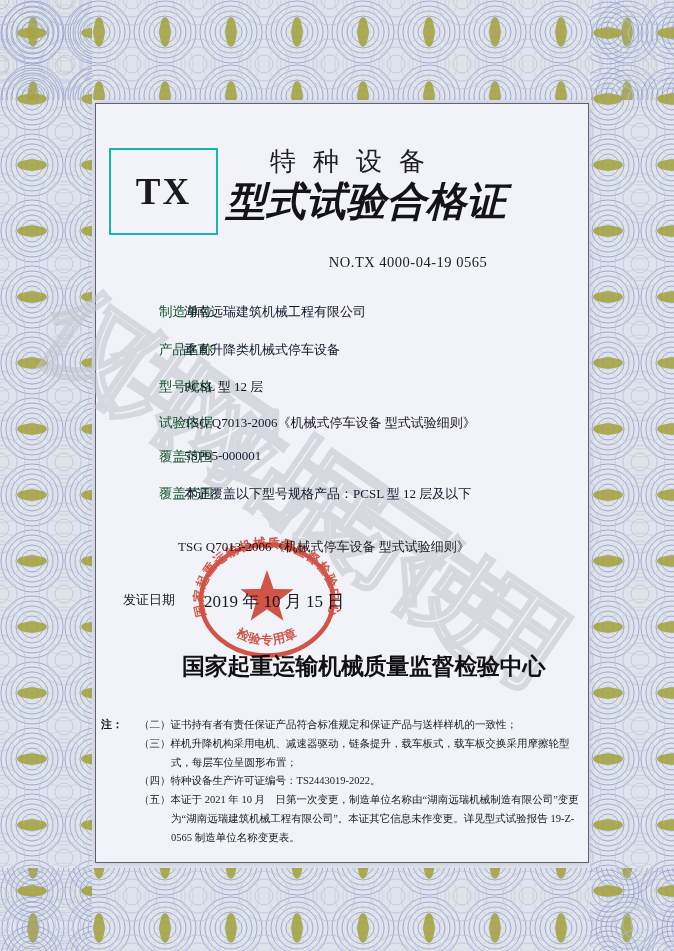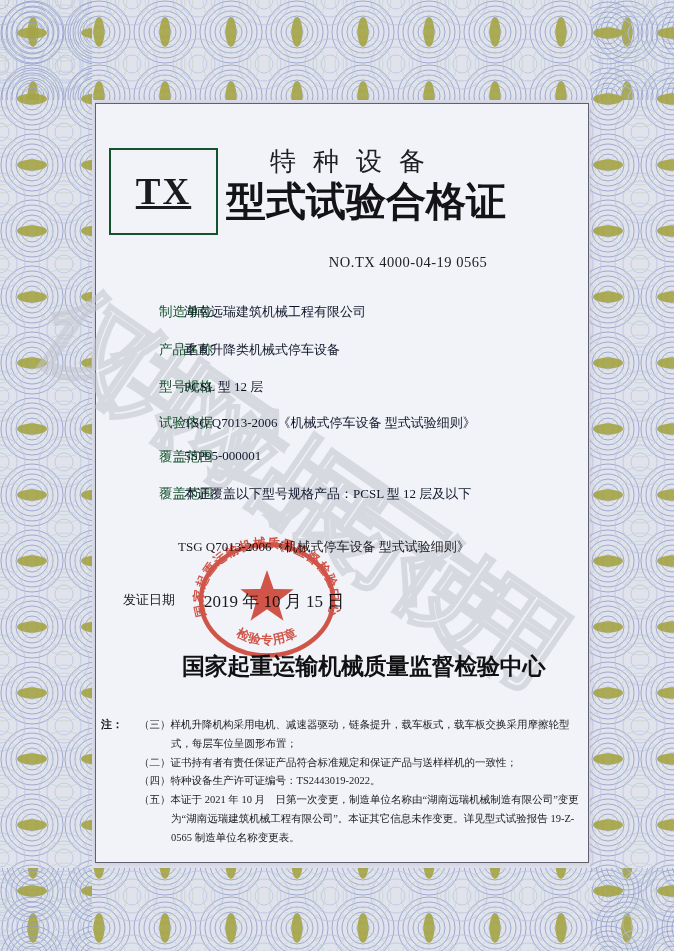--- a/index.html
+++ b/index.html
@@ -19,30 +19,30 @@
   .watermark{
     position:absolute;left:-12px;top:168px;width:760px;
     transform:rotate(34.6deg);transform-origin:0 0;
     font-family:"Liberation Sans","DejaVu Sans",sans-serif;
     font-weight:bold;font-size:105px;letter-spacing:-33px;line-height:1;
     color:transparent;-webkit-text-stroke:2.5px #c2c4cf;
     opacity:.55;white-space:nowrap;pointer-events:none;
   }
   .tx-box{
     position:absolute;left:13px;top:44px;width:105px;height:83px;
-    border:2px solid #14532d;display:flex;align-items:center;justify-content:center;
-    font-weight:bold;font-size:37px;letter-spacing:2px;background:transparent;text-decoration:underline;
+    border:2px solid #14b8a6;display:flex;align-items:center;justify-content:center;
+    font-weight:bold;font-size:37px;letter-spacing:2px;background:transparent;
   }
   .title-small{
     position:absolute;left:174px;top:40px;font-size:26px;letter-spacing:17px;
     white-space:nowrap;color:#202024;
   }
   .title-large{
     position:absolute;left:130px;top:70px;font-size:40px;font-weight:bold;
-    letter-spacing:0px;white-space:nowrap;color:#141416;
+    letter-spacing:0px;white-space:nowrap;color:#141416;font-style:italic;
   }
   .cert-no{
     position:absolute;left:16px;top:150px;width:592px;text-align:center;
     font-size:14.5px;letter-spacing:.5px;color:#202024;
   }
   .field-row{position:absolute;left:0;width:492px;white-space:nowrap;}
   .field-label{position:absolute;left:27px;font-size:13.5px;color:#14532d;margin-left:36px;}
   .field-value{position:absolute;left:88px;font-size:13px;color:#0f172a;}
   .stmt{
     position:absolute;left:82px;font-size:13px;line-height:18.5px;
@@ -191,22 +191,22 @@
 
       <div class="stmt" style="top:434px">TSG Q7013-2006《机械式停车设备 型式试验细则》</div>
 
       <div class="date-label">发证日期</div>
       <div class="date-value">2019 年 10 月 15 日</div>
 
       <div class="issuer">国家起重运输机械质量监督检验中心</div>
 
       <div class="notes-label">注：</div>
       <div class="notes">
+        <div class="note-item">（二）证书持有者有责任保证产品符合标准规定和保证产品与送样样机的一致性；</div>
         <div class="note-item">（三）样机升降机构采用电机、减速器驱动，链条提升，载车板式，载车板交换采用摩擦轮型式，每层车位呈圆形布置；</div>
-        <div class="note-item">（二）证书持有者有责任保证产品符合标准规定和保证产品与送样样机的一致性；</div>
         <div class="note-item">（四）特种设备生产许可证编号：TS2443019-2022。</div>
         <div class="note-item">（五）本证于 2021 年 10 月　日第一次变更，制造单位名称由“湖南远瑞机械制造有限公司”变更为“湖南远瑞建筑机械工程有限公司”。本证其它信息未作变更。详见型式试验报告 19-Z-0565 制造单位名称变更表。</div>
       </div>
 
     </div>
 
     <svg class="stamp" viewBox="0 0 150 130" aria-hidden="true">
       <defs>
         <path id="arcTop" d="M 17 86.4 A 64 53 0 1 1 133 86.4" fill="none"></path>
         <path id="arcBottom" d="M 41.6 97.7 A 52 44 0 0 0 108.4 97.7" fill="none"></path>

